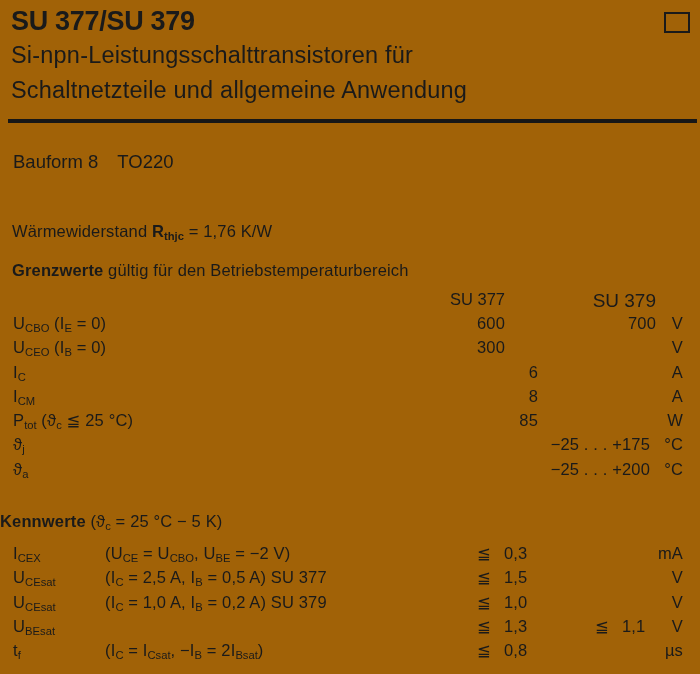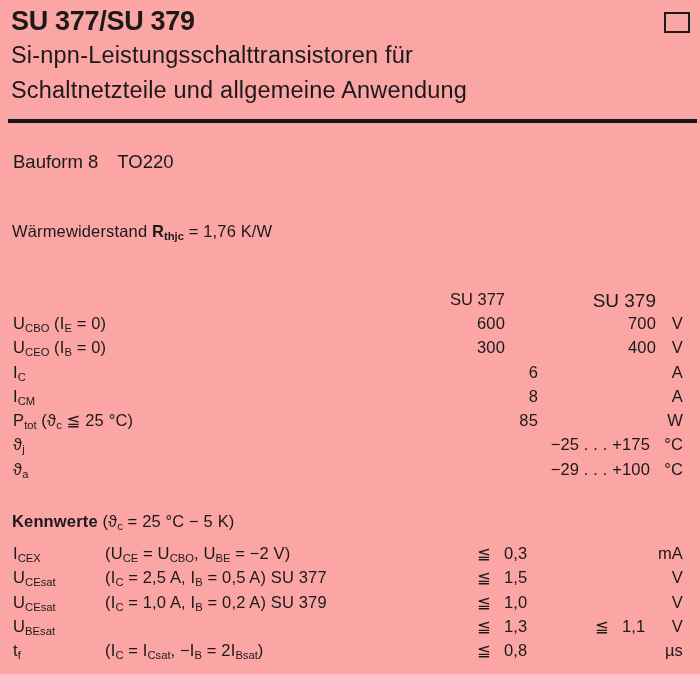--- a/index.html
+++ b/index.html
@@ -1,19 +1,19 @@
 <!DOCTYPE html>
 <html><head>
 <meta charset="utf-8">
 <style>
   html,body{margin:0;padding:0;background:#e8e8e8;}
   .page{
     position:relative;
     width:700px;height:674px;
-    background:#fca5a5;
+    background:#a16207;
     color:#1a1a1a;
     font-family:"Liberation Sans","DejaVu Sans",sans-serif;
     overflow:hidden;
     margin:0 auto;
   }
   .abs{position:absolute;white-space:nowrap;line-height:1;}
   sub{font-size:68%;vertical-align:-0.28em;letter-spacing:0;}
 
   .title{left:11px;top:8px;font-size:27px;font-weight:700;letter-spacing:-0.3px;}
   .corner-square{left:664px;top:12px;width:22px;height:17px;border:2.5px solid #1a1a1a;}
@@ -21,21 +21,21 @@
   .sub1{top:44px;}
   .sub2{top:79px;}
   .rule{left:8px;top:119px;width:689px;height:3.5px;background:#171717;}
 
   .bauform{left:13px;top:153px;font-size:18.5px;}
   .bauform .pkg{margin-left:19px;}
 
   .bodytext{font-size:16.5px;letter-spacing:0.15px;}
   .thermal{left:12px;top:223px;}
   .g-heading{left:12px;top:262px;}
-  .k-heading{left:12px;top:513px;}
+  .k-heading{left:0;top:513px;}
   b{font-weight:700;}
 
   .row{position:absolute;left:0;width:640px;height:22px;font-size:16.5px;letter-spacing:0.15px;}
   .cell{position:absolute;top:0;white-space:nowrap;line-height:1;}
   .c-label{left:13px;}
   .c-cond{left:105px;}
   .c-v377{left:400px;width:105px;text-align:right;}
   .c-v379{left:540px;width:116px;text-align:right;}
   .c-shared{left:480px;width:58px;text-align:right;}
   .c-range{left:430px;width:220px;text-align:right;}
@@ -63,35 +63,37 @@
   <div class="abs bauform">
     <span>Bauform 8</span><span class="pkg">TO220</span>
   </div>
 
   <div class="abs bodytext thermal">
     <span>Wärmewiderstand</span>
     <b>R<sub>thjc</sub></b>
     <span>=  1,76 K/W</span>
   </div>
 
+  <div class="abs bodytext g-heading">
+    <b>Grenzwerte</b><span> gültig für den Betriebstemperaturbereich</span>
+  </div>
 
   <div class="abs g-head-377">SU 377</div>
   <div class="abs g-head-379">SU 379</div>
 
   <div id="g-rows">
       <div class="row" style="top: 315px;">
         <span class="cell c-label">U<sub>CBO</sub> (I<sub>E</sub> = 0)</span>
         <span class="cell c-v377">600</span>
         <span class="cell c-v379">700</span>
         <span class="cell c-unit">V</span>
       </div>
       <div class="row" style="top: 339.25px;">
         <span class="cell c-label">U<sub>CEO</sub> (I<sub>B</sub> = 0)</span>
         <span class="cell c-v377">300</span>
-        <span class="cell c-v379">400</span>
         <span class="cell c-unit">V</span>
       </div>
       <div class="row" style="top: 363.5px;">
         <span class="cell c-label">I<sub>C</sub></span>
         <span class="cell c-shared">6</span>
         <span class="cell c-unit">A</span>
       </div>
       <div class="row" style="top: 387.75px;">
         <span class="cell c-label">I<sub>CM</sub></span>
         <span class="cell c-shared">8</span>
@@ -102,21 +104,21 @@
         <span class="cell c-shared">85</span>
         <span class="cell c-unit">W</span>
       </div>
       <div class="row" style="top: 436.25px;">
         <span class="cell c-label">ϑ<sub>j</sub></span>
         <span class="cell c-range">−25 . . . +175</span>
         <span class="cell c-unit">°C</span>
       </div>
       <div class="row" style="top: 460.5px;">
         <span class="cell c-label">ϑ<sub>a</sub></span>
-        <span class="cell c-range">−29 . . . +100</span>
+        <span class="cell c-range">−25 . . . +200</span>
         <span class="cell c-unit">°C</span>
       </div>
     </div>
 
   <div class="abs bodytext k-heading">
     <b>Kennwerte</b><span> (ϑ<sub>c</sub>  =  25 °C − 5 K)</span>
   </div>
 
   <div id="k-rows">
       <div class="row" style="top: 545px;">

